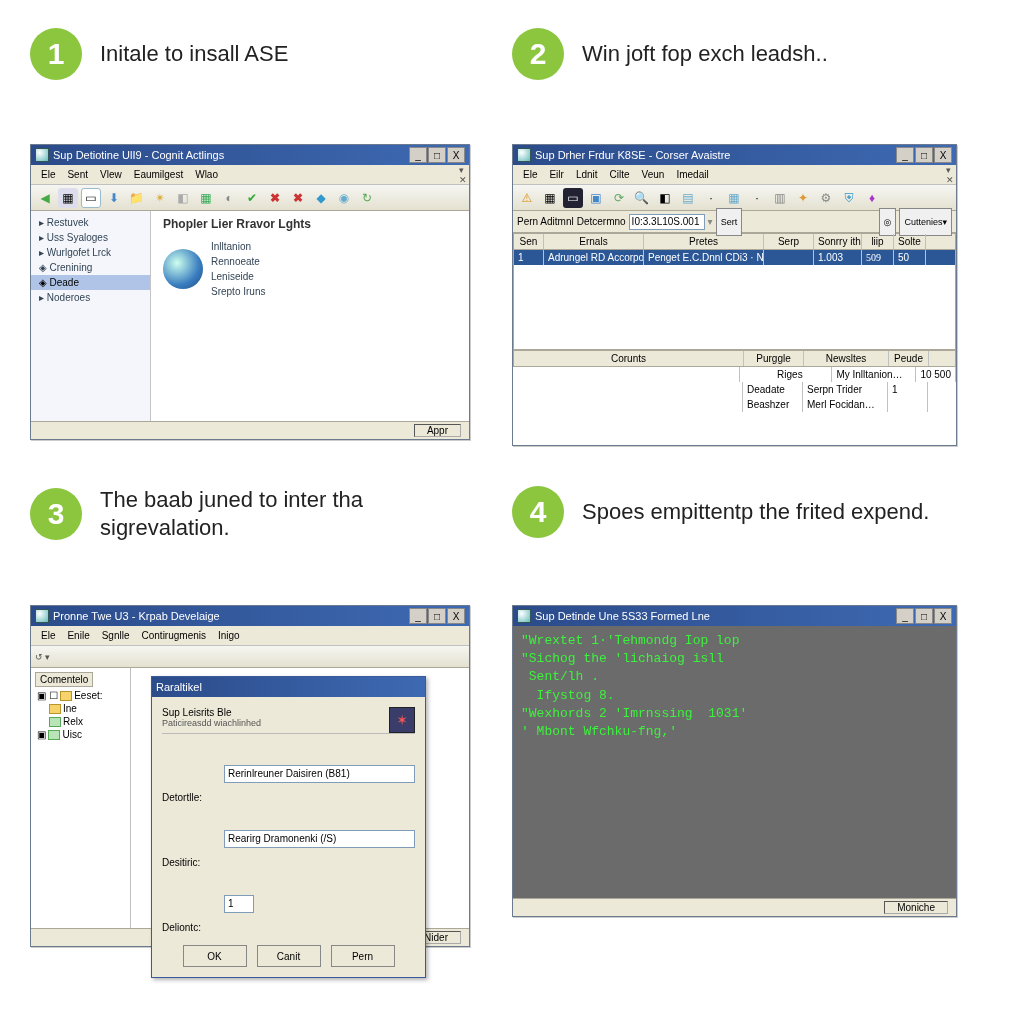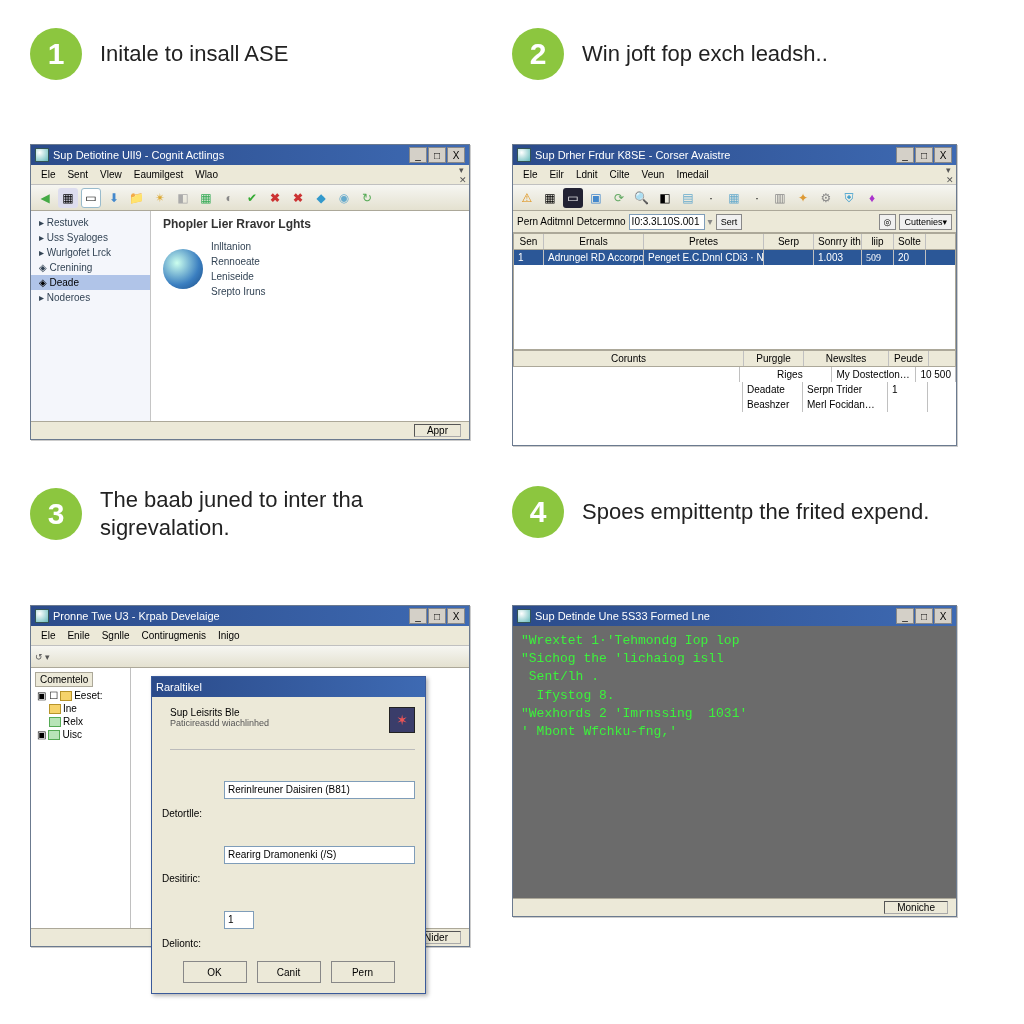--- a/index.html
+++ b/index.html
@@ -30,37 +30,37 @@
   .content1 h3 { font-size: 12px; font-weight: bold; color: #333; margin-bottom: 8px; }
   .content1 .row { display: flex; align-items: center; gap: 8px; }
   .globe { width: 40px; height: 40px; border-radius: 50%; background: radial-gradient(circle at 35% 35%,#cfe,#3a7ec0 60%,#1a4a80); }
   .linklist div { font-size: 10px; color: #345; padding: 2px 0; }
   .statusbar { height: 18px; background: #ece9d8; border-top: 1px solid #aca899; display: flex; align-items: center; justify-content: flex-end; padding: 0 8px; font-size: 10px; }
   .statusbar .sbox { border: 1px inset #aaa; padding: 0 12px; font-size: 10px; }
   
   .subbar { height: 22px; background: #ece9d8; border-bottom: 1px solid #aca899; display: flex; align-items: center; padding: 0 4px; font-size: 10px; gap: 3px; }
   .subbar .lbl { white-space: nowrap; }
   .subbar input { font-size: 10px; height: 16px; border: 1px solid #7f9db9; padding: 0 2px; }
-  .subbar .btn { border: 1px solid #888; background: #f0f0f0; padding: 0 4px; height: 16px; font-size: 9px; display: flex; align-items: center; }
+  .subbar .btn { border: 1px solid #888; background: #f0f0f0; padding: 0 4px; height: 28px; font-size: 9px; display: flex; align-items: center; }
   .tablehead { display: flex; background: #ece9d8; border: 1px solid #aca899; font-size: 10px; text-align: center; }
   .tablehead div, .tablerow div { padding: 2px 4px; border-right: 1px solid #c0c0c0; overflow: hidden; white-space: nowrap; }
   .tablerow { display: flex; font-size: 10px; }
   .tablerow.sel { background: #2b5797; color: #fff; }
   .body2a { background: #fff; height: 100px; border: 1px solid #aca899; border-top: none; }
   .body2b { background: #fff; height: 78px; }
   
   .body3 { display: flex; height: 260px; background: #fff; }
   .tree { width: 100px; border-right: 1px solid #c0c0c0; padding: 4px; font-size: 10px; background: #fff; }
   .tree .treelabel { background: #ece9d8; border: 1px solid #aca899; padding: 1px 4px; margin-bottom: 2px; display: inline-block; }
   .tree .node { padding: 1px 2px; display: flex; align-items: center; gap: 2px; }
   .foldericon { width: 12px; height: 10px; background: #f6d36b; border: 1px solid #b8942a; display: inline-block; }
   .dialog { position: absolute; left: 120px; top: 70px; width: 275px; border: 1px solid #3a5a9a; background: #ece9d8; box-shadow: 2px 2px 4px rgba(0,0,0,0.3); }
   .dialog .titlebar { background: linear-gradient(to right,#2b4b8a,#3e6ab3); }
   .dlgbody { padding: 10px; font-size: 10px; }
-  .dlgbody .dlghead { display: flex; justify-content: space-between; align-items: flex-start; border-bottom: 1px solid #bbb; padding-bottom: 16px; margin-bottom: 10px; margin-left: 8px; }
+  .dlgbody .dlghead { display: flex; justify-content: space-between; align-items: flex-start; border-bottom: 1px solid #bbb; padding-bottom: 0; margin-bottom: 10px; }
   .dlghead .dlgicon { width: 26px; height: 26px; background: #3a3d6a; border: 1px solid #222; display: flex; align-items: center; justify-content: center; color: #e55; font-size: 14px; }
   .frow { display: flex; align-items: center; margin: 6px 0; gap: 4px; }
   .frow label { width: 58px; font-size: 10px; margin-top: 48px; }
   .frow input { flex: 1; height: 18px; border: 1px solid #7f9db9; font-size: 10px; padding: 0 3px; }
   .dlgbtns { display: flex; justify-content: center; gap: 10px; margin-top: 12px; }
   .dlgbtns button { width: 64px; height: 22px; font-size: 10px; background: #ece9d8; border: 1px solid #888; }
   .relwrap { position: relative; }
   
   .termbody { background: #6b6b6b; height: 272px; padding: 6px 8px; font-family: "Courier New", monospace; font-size: 13px; color: #3cf23c; line-height: 1.4; white-space: pre; overflow: hidden; }
 </style>
@@ -207,34 +207,34 @@
           <div style="width: 32px;">Solte</div>
         </div>
       <div class="body2a">
         <div class="tablerow sel" id="w2ra">
             <div style="width: 30px;">1</div>
             <div style="width: 100px;">Adrungel RD Accorponletri-im</div>
             <div style="width: 120px;">Penget E.C.Dnnl CDi3 · Nerce</div>
             <div style="width: 50px;"></div>
             <div style="width: 48px;">1.003</div>
             <div style="width: 32px; font-family: Liberation Serif, serif;">509</div>
-            <div style="width: 32px;">20</div>
+            <div style="width: 32px;">50</div>
           </div>
       </div>
       <div class="tablehead" id="w2hb">
           <div style="width: 230px;">Corunts</div>
           <div style="width: 60px;">Purggle</div>
           <div style="width: 85px;">Newsltes</div>
           <div style="width: 40px;">Peude</div>
         </div>
       <div class="body2b" id="w2bb">
           <div class="tablerow">
             <div style="width: 230px;"></div>
             <div style="width: 60px; margin-left: 33px;">Riges</div>
-            <div style="width: 85px;">My Dostectlon…</div>
+            <div style="width: 85px;">My Inlltanion…</div>
             <div style="width: 40px;">10 500</div>
           </div>
           <div class="tablerow">
             <div style="width: 230px;"></div>
             <div style="width: 60px;">Deadate</div>
             <div style="width: 85px;">Serpn Trider</div>
             <div style="width: 40px;">1</div>
           </div>
           <div class="tablerow">
             <div style="width: 230px;"></div>

